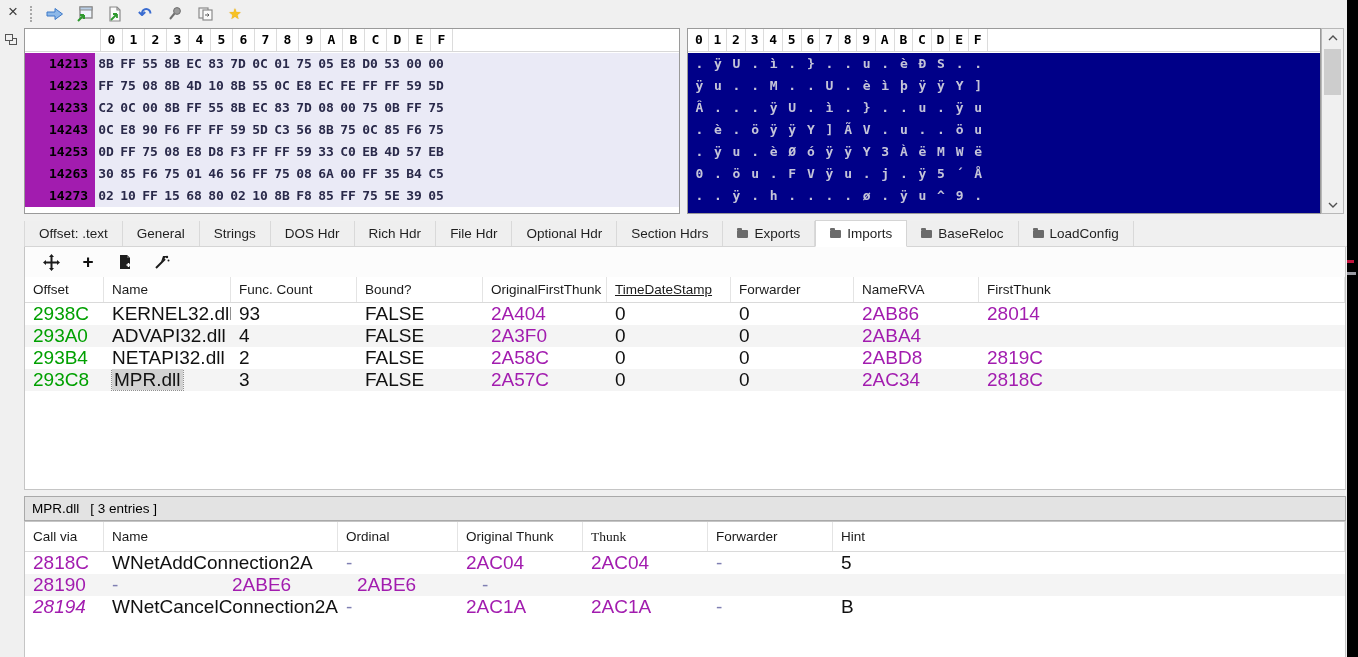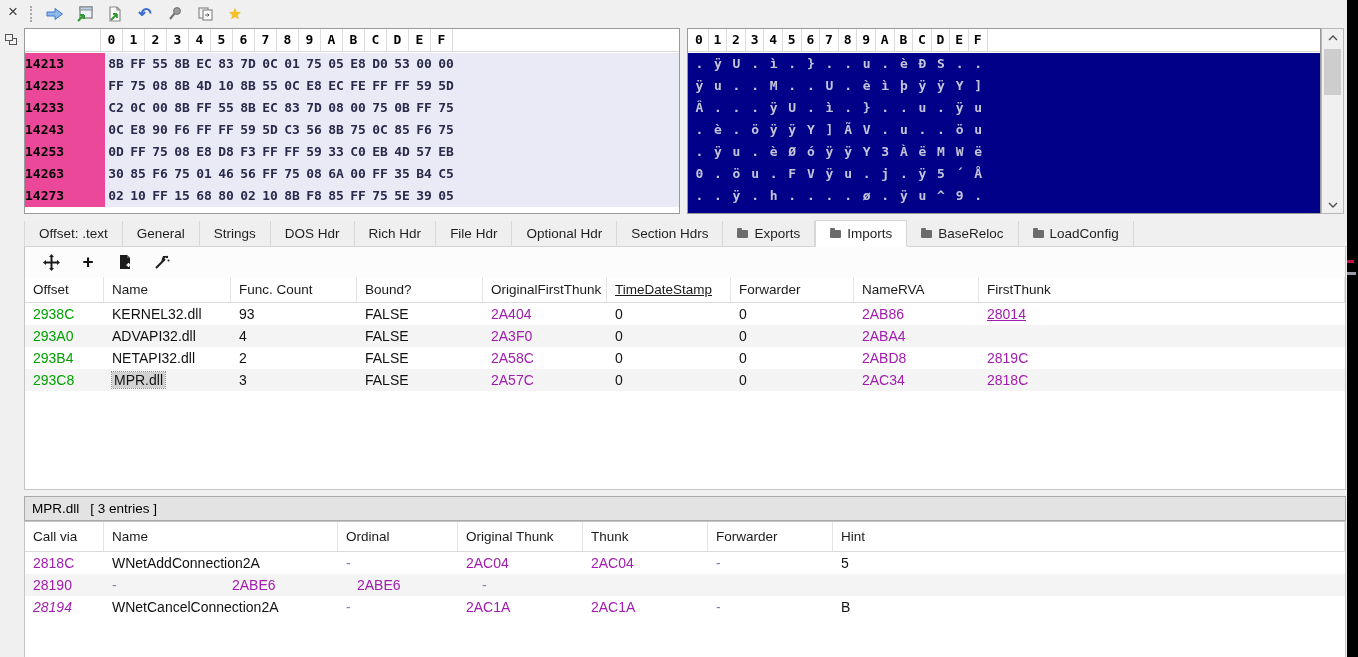--- a/index.html
+++ b/index.html
@@ -20,21 +20,21 @@
   .glyph-undo { font-size:16px; font-weight:bold; color:#3a6cd0; }
   .glyph-star { font-size:15px; color:#f7c223; text-shadow:0 0 1px #d89400; }
 
   
   .hex-pane { position:absolute; left:24px; top:28px; width:656px; height:186px; background:#fff; border:1px solid #9a9a9a; font-family:"DejaVu Sans Mono", monospace; font-weight:bold; font-size:13px; }
   .hex-header { display:flex; height:23px; align-items:center; background:#fff; border-bottom:1px solid #d8d8d8; }
   .hex-offset-spacer { width:76px; height:100%; border-right:1px solid #dcdcdc; }
   .hcol { width:22px; text-align:center; border-right:1px solid #dcdcdc; height:100%; line-height:22px; color:#000; }
   .hex-body { position:absolute; left:0; top:24px; right:0; bottom:0; background:#fff; }
   .hex-row { display:flex; height:22px; align-items:center; }
-  .hex-offset { width:80px; padding-left:0; color:#000; background:#ec4899; line-height:22px; }
+  .hex-offset { width:70px; padding-left:24px; color:#000; background:#a21caf; line-height:22px; }
   .hex-bytes { flex:1; height:22px; background:#eaeaf6; display:flex; align-items:center; }
   .hbyte { width:22px; text-align:center; color:#2a2a4a; line-height:22px; }
 
   
   .ascii-pane { position:absolute; left:687px; top:28px; width:634px; height:186px; background:#fff; border:1px solid #9a9a9a; font-family:"DejaVu Sans Mono", monospace; font-weight:bold; font-size:13px; }
   .ascii-header { display:flex; height:23px; align-items:center; background:#fff; border-bottom:1px solid #d8d8d8; padding-left:2px; }
   .acol { width:18.6px; text-align:center; border-right:1px solid #dcdcdc; height:100%; line-height:22px; color:#000; }
   .ascii-body { position:absolute; left:0; top:24px; right:0; bottom:0; background:#000088; padding-left:2px; }
   .ascii-row { display:flex; height:22px; align-items:center; }
   .achar { width:18.6px; text-align:center; color:#c4c4d8; line-height:22px; }
@@ -63,21 +63,21 @@
   .imports-toolbar { height:30px; display:flex; align-items:center; padding-left:12px; background:#fcfcfc; }
   .it-icon { width:28px; height:22px; display:flex; align-items:center; justify-content:center; margin-right:9px; }
   .glyph-plus { font-size:19px; font-weight:bold; color:#111; line-height:18px; }
 
   
   .t-head { display:flex; height:26px; border-bottom:1px solid #dadada; }
   .th { padding-left:8px; line-height:25px; font-size:13.5px; color:#1a1a1a; border-right:1px solid #e4e4e4; white-space:nowrap; overflow:hidden; flex:none; }
   .t-body { }
   .tr { display:flex; height:22px; }
   .tr:nth-child(even) { background:#f4f4f4; }
-  .td { padding-left:8px; line-height:22px; font-size:14px; color:#111; white-space:nowrap; overflow:hidden; flex:none; }
+  .td { padding-left:8px; line-height:22px; font-size:19px; color:#111; white-space:nowrap; overflow:hidden; flex:none; }
   .green { color:#00a000; }
   .blue { color:#a21caf; }
   .dim { color:#7f7fb2; }
   .sel-cell { background:#d2d2d2; outline:1px dotted #909090; padding:0 2px; }
 
   
   .splitter { position:absolute; left:24px; top:490px; width:1322px; height:6px; background:#f0f0f0; }
   .detail-bar { position:absolute; left:24px; top:496px; width:1322px; height:25px; background:#e3e3e3; border:1px solid #a9a9a9; display:flex; align-items:center; padding-left:7px; font-size:13.5px; color:#000; }
   .detail-entries { margin-left:11px; }
   .detail-panel { position:absolute; left:24px; top:521px; width:1322px; height:136px; background:#fff; border:1px solid #c5c5c5; border-bottom:none; }
@@ -562,21 +562,21 @@
       <div class="t-body">
           <div class="tr">
             <div class="td green" style="width: 79px;"><span>2938C</span></div>
             <div class="td " style="width: 127px;"><span>KERNEL32.dll</span></div>
             <div class="td " style="width: 126px;"><span>93</span></div>
             <div class="td " style="width: 126px;"><span>FALSE</span></div>
             <div class="td blue" style="width: 124px;"><span>2A404</span></div>
             <div class="td " style="width: 124px;"><span>0</span></div>
             <div class="td " style="width: 123px;"><span>0</span></div>
             <div class="td blue" style="width: 125px;"><span>2AB86</span></div>
-            <div class="td blue" style="flex: 1 1 0%; text-decoration: underline;"><span>28014</span></div>
+            <div class="td blue" style="flex: 1 1 0%;"><span>28014</span></div>
           </div>
           <div class="tr">
             <div class="td green" style="width: 79px;"><span>293A0</span></div>
             <div class="td " style="width: 127px;"><span>ADVAPI32.dll</span></div>
             <div class="td " style="width: 126px;"><span>4</span></div>
             <div class="td " style="width: 126px;"><span>FALSE</span></div>
             <div class="td blue" style="width: 124px;"><span>2A3F0</span></div>
             <div class="td " style="width: 124px;"><span>0</span></div>
             <div class="td " style="width: 123px;"><span>0</span></div>
             <div class="td blue" style="width: 125px;"><span>2ABA4</span></div>
@@ -612,21 +612,21 @@
   <div class="detail-bar">
     <span>MPR.dll</span>
     <span class="detail-entries">[ 3 entries ]</span>
   </div>
   <div class="detail-panel" id="detail-table">
     <div class="t-head">
         <div class="th" style="width: 79px;">Call via</div>
         <div class="th" style="width: 234px;">Name</div>
         <div class="th" style="width: 120px;">Ordinal</div>
         <div class="th" style="width: 125px;">Original Thunk</div>
-        <div class="th" style="width: 125px;">Thunk</div>
+        <div class="th" style="width: 125px; font-family: Liberation Serif, serif;">Thunk</div>
         <div class="th" style="width: 125px;">Forwarder</div>
         <div class="th" style="flex: 1 1 0%;">Hint</div>
       </div>
     <div class="t-body">
         <div class="tr">
           <div class="td blue" style="width: 79px;"><span>2818C</span></div>
           <div class="td " style="width: 234px;"><span>WNetAddConnection2A</span></div>
           <div class="td dim" style="width: 120px;"><span>-</span></div>
           <div class="td blue" style="width: 125px;"><span>2AC04</span></div>
           <div class="td blue" style="width: 125px;"><span>2AC04</span></div>

